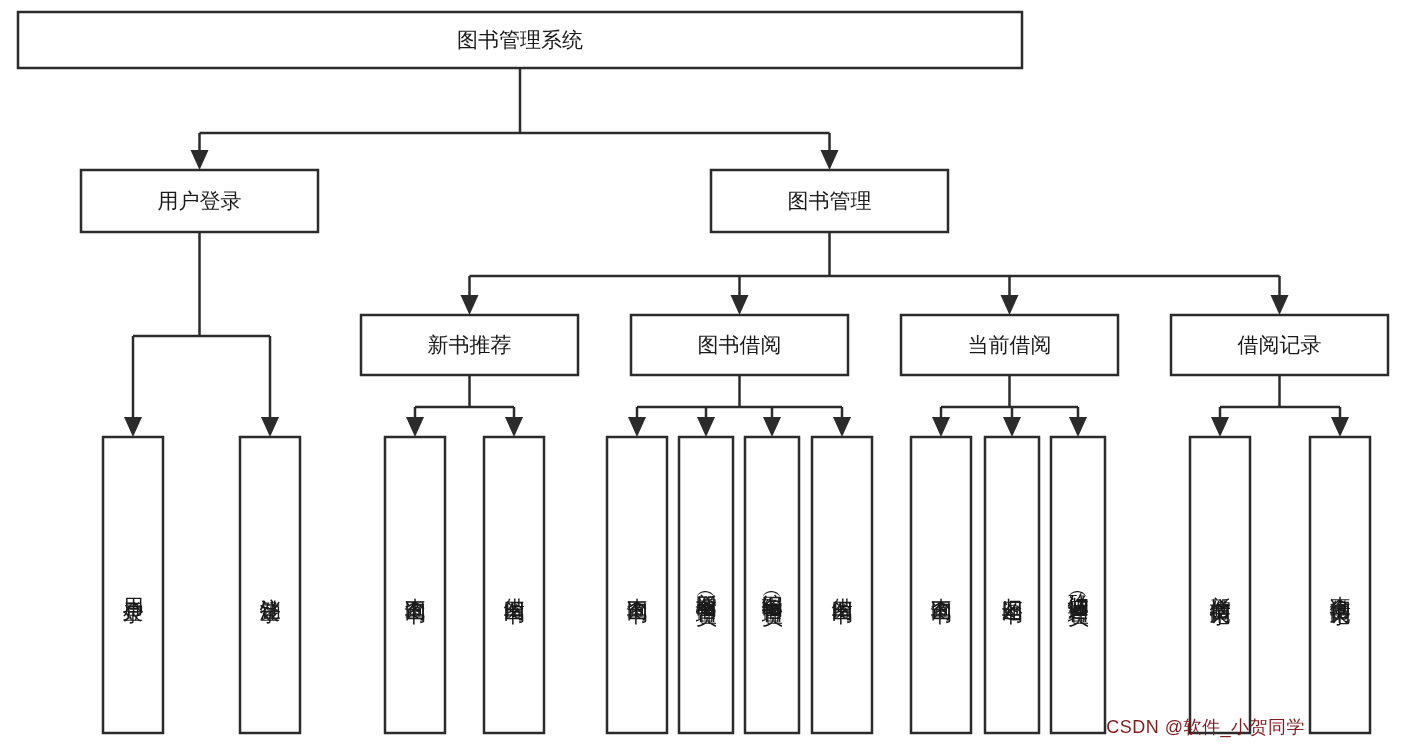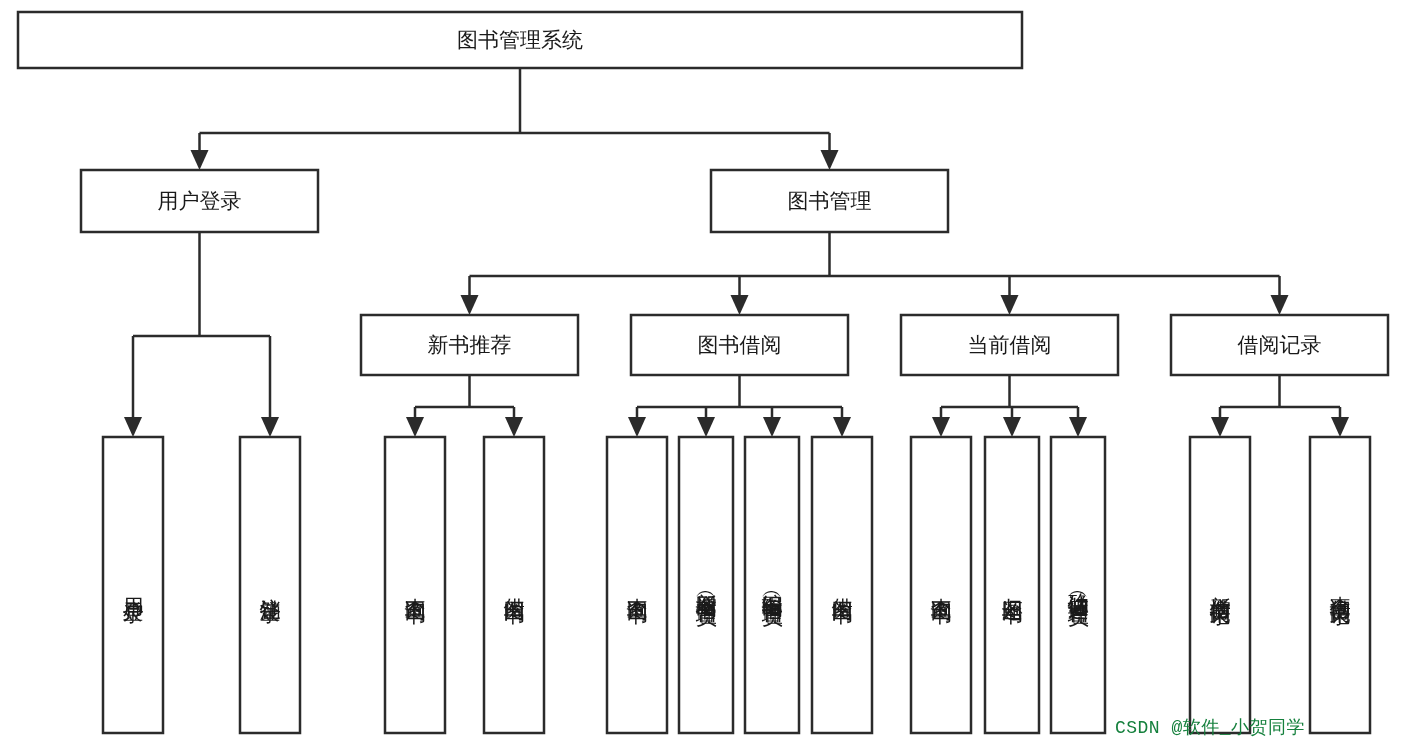--- a/index.html
+++ b/index.html
@@ -58,23 +58,23 @@
     display: flex;
     align-items: center;
     justify-content: center;
     white-space: nowrap;
     pointer-events: none;
   }
   .watermark {
     position: absolute;
     right: 8px;
     bottom: 8px;
-    font-family: Liberation Mono, monospace;
+    font-family: Liberation Sans, sans-serif;
     font-size: 18px;
-    color: #15803d;
+    color: #7f1d1d;
     letter-spacing: 0.5px;
     white-space: nowrap;
   }
 </style>
 </head>
 <body>
 
 <div id="diagram-root">
 
   <svg id="flow-svg" viewBox="0 0 1405 747">

